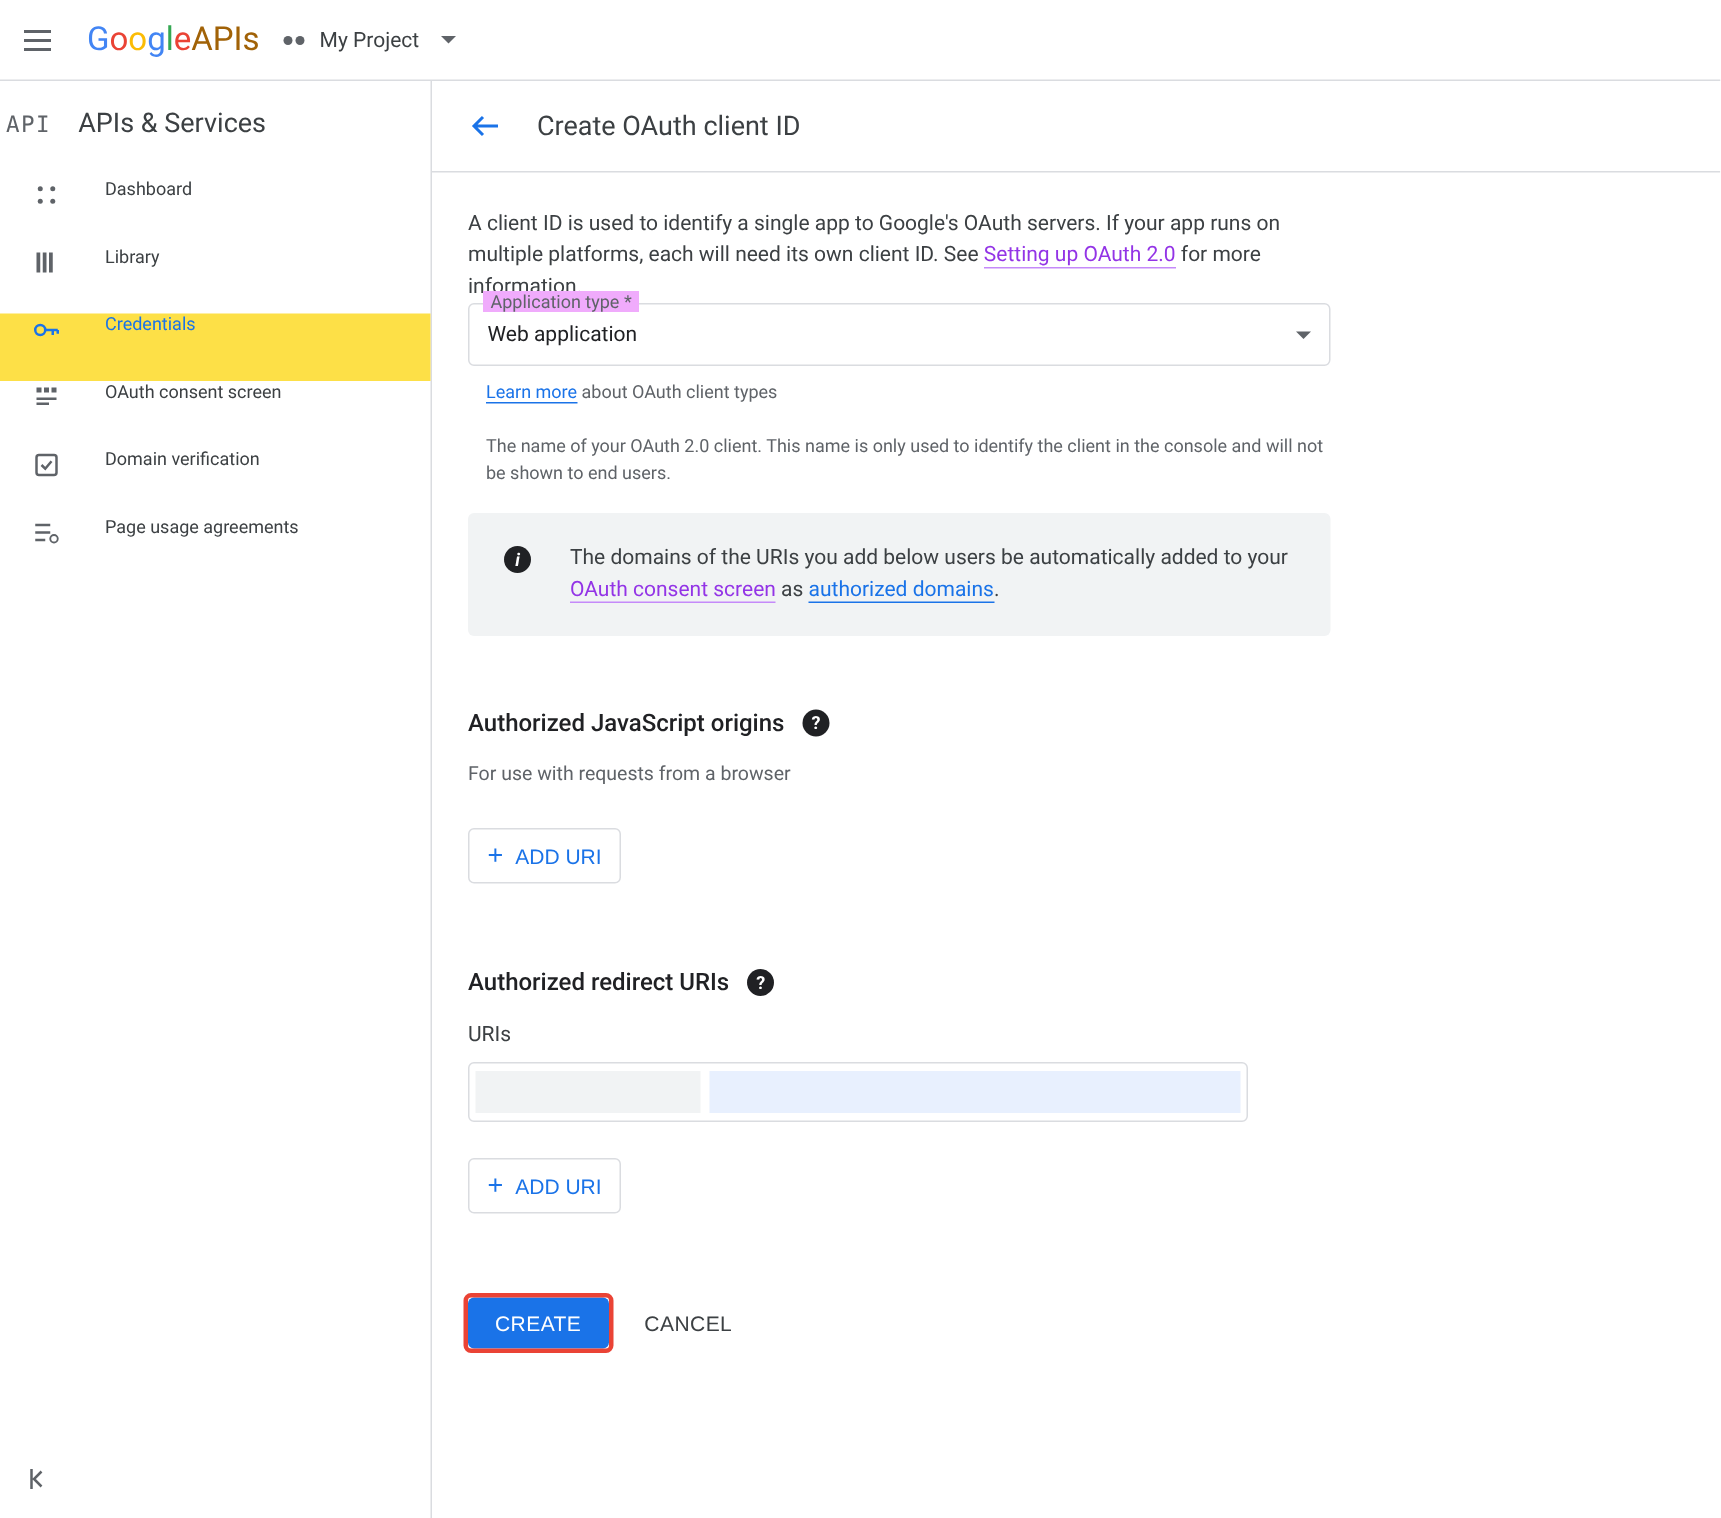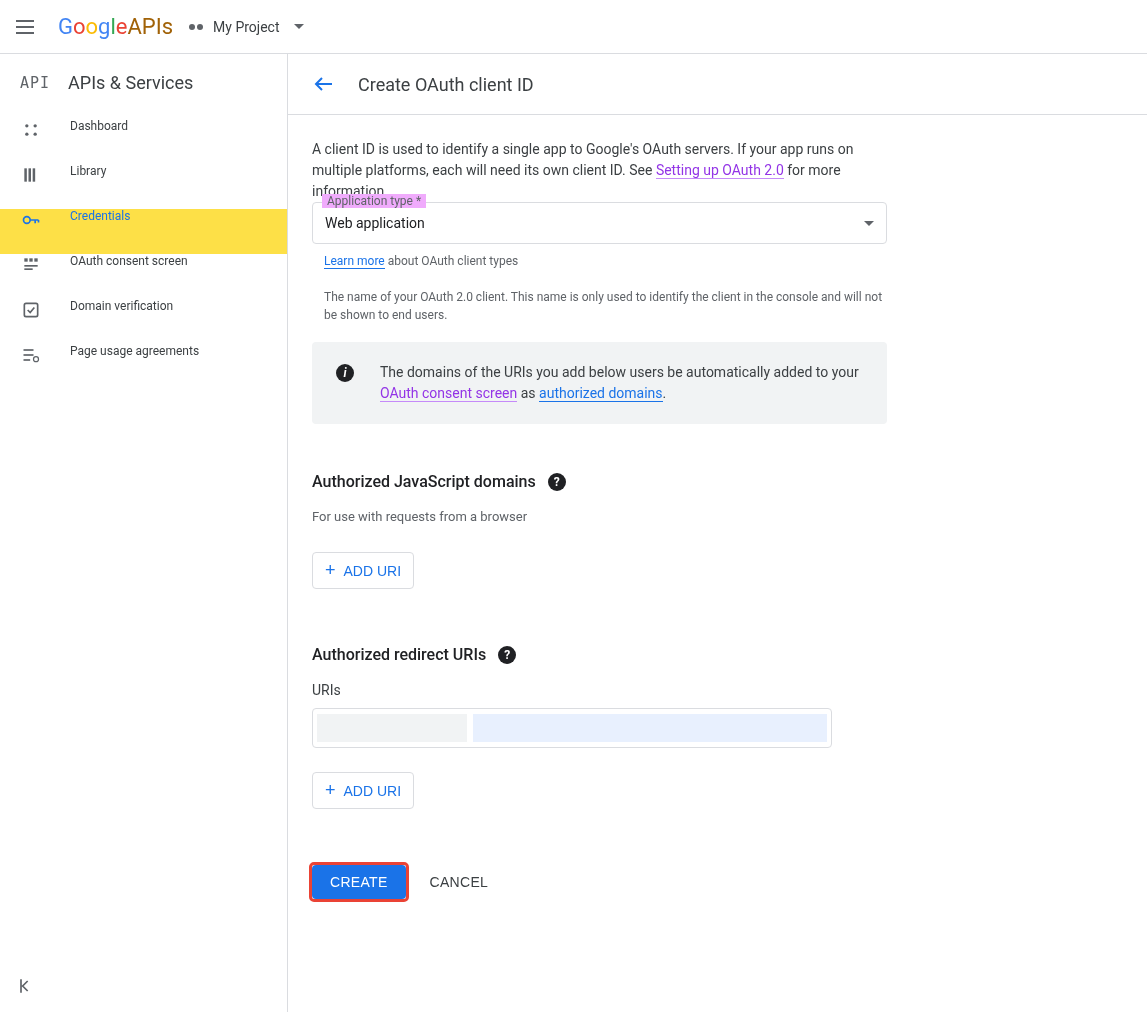--- a/index.html
+++ b/index.html
@@ -11,21 +11,21 @@
 .logo .g1 { color:#4285F4; } .logo .g2{color:#EA4335;} .logo .g3{color:#FBBC05;} .logo .g4{color:#4285F4;} .logo .g5{color:#34A853;} .logo .g6{color:#EA4335;}
 .logo .apis { color:#a16207; font-weight: 400; margin-left: 0; }
 .project-sel { display: flex; align-items: center; cursor: pointer; font-size: 14px; color: #3c4043; }
 .project-sel .dots { width: 20px; height: 20px; margin-right: 6px; position: relative; }
 .project-sel .dots::before, .project-sel .dots::after { content:''; position:absolute; width:6px; height:6px; border-radius:50%; background:#5f6368; top:7px; }
 .project-sel .dots::before { left:2px; } .project-sel .dots::after { left:10px; }
 .caret { width:0; height:0; border-left:5px solid transparent; border-right:5px solid transparent; border-top:5px solid #5f6368; margin-left:14px; }
 
 .layout { display: flex; height: calc(100vh - 54px); }
 .sidebar { width: 288px; border-right: 1px solid #dadce0; display:flex; flex-direction: column; }
-.sidebar-title { display:flex; align-items:center; padding: 18px 20px; font-size: 18px; color:#3c4043; }
+.sidebar-title { display:flex; align-items:center; padding: 18px 4px; font-size: 18px; color:#3c4043; }
 .sidebar-title .api-badge { font-family: monospace; letter-spacing: 1px; color:#5f6368; font-size: 15px; margin-right: 18px; font-weight: 500; }
 .nav { padding-top: 8px; }
 .nav-item { display:flex; align-items:flex-start; height:45px; padding: 0 20px; color:#3c4043; cursor:pointer; font-size:12px; }
 .nav-item.active { background:#fde047; color:#1a73e8; }
 .nav-item .icon { width: 22px; height:22px; margin-right: 28px; display:flex; align-items:center; justify-content:center; color:#5f6368; }
 .nav-item.active .icon { color:#1a73e8; }
 .sidebar-footer { margin-top: auto; padding: 16px; }
 .collapse-btn { cursor:pointer; color:#5f6368; }
 
 .main { flex:1; overflow-y:auto; }
@@ -200,21 +200,21 @@
 
       <div class="info-box">
         <span class="info-icon">i</span>
         <div>
           <span>The domains of the URIs you add below users be automatically added to your </span><a class="link">OAuth consent screen</a><span> as </span><a class="link-blue">authorized domains</a><span>.</span>
         </div>
       </div>
 
       <div class="section">
         <div class="section-title">
-          <span>Authorized JavaScript domains</span>
+          <span>Authorized JavaScript origins</span>
           <span class="help-icon">?</span>
         </div>
         <div class="section-sub">For use with requests from a browser</div>
         <button class="add-btn">
           <span class="plus">+</span>
           <span>ADD URI</span>
         </button>
       </div>
 
       <div class="section">

